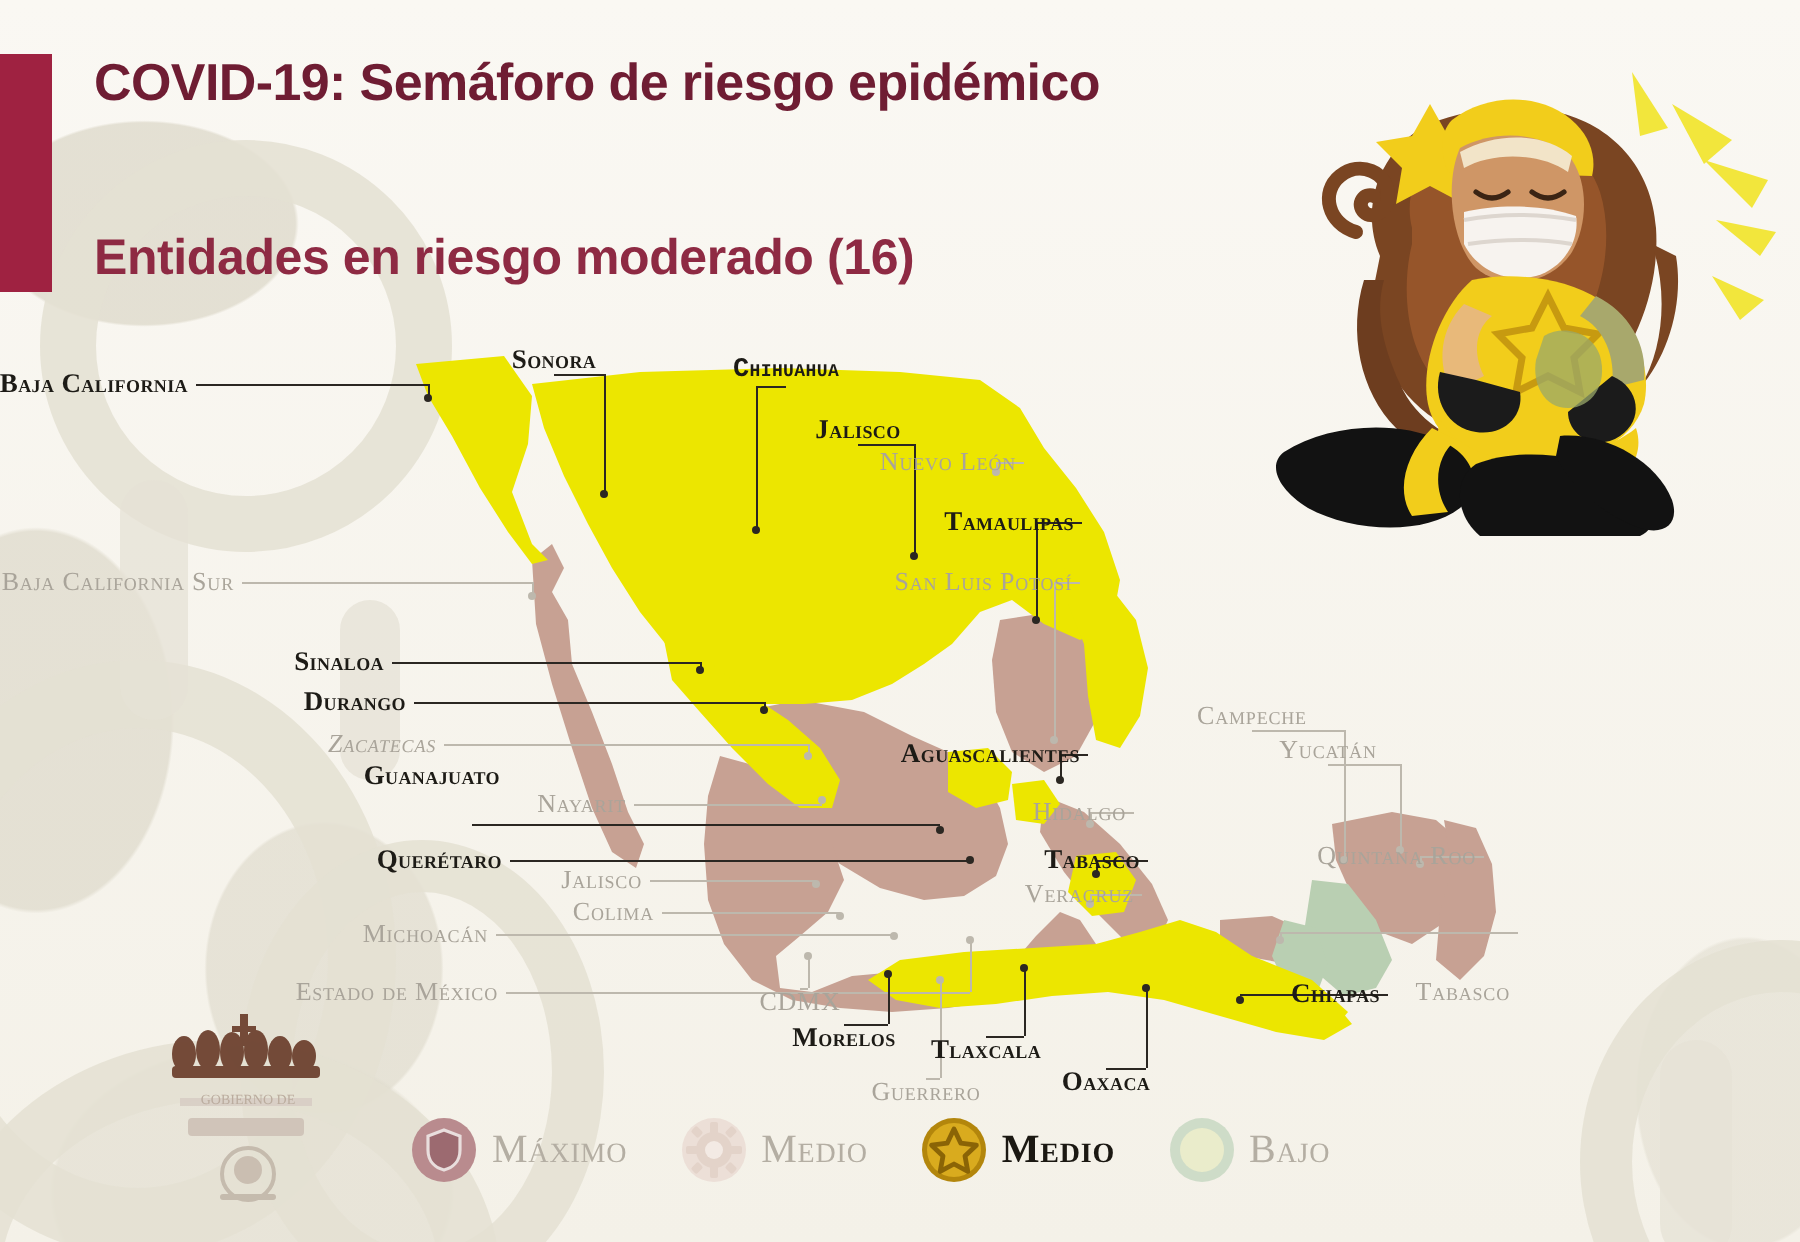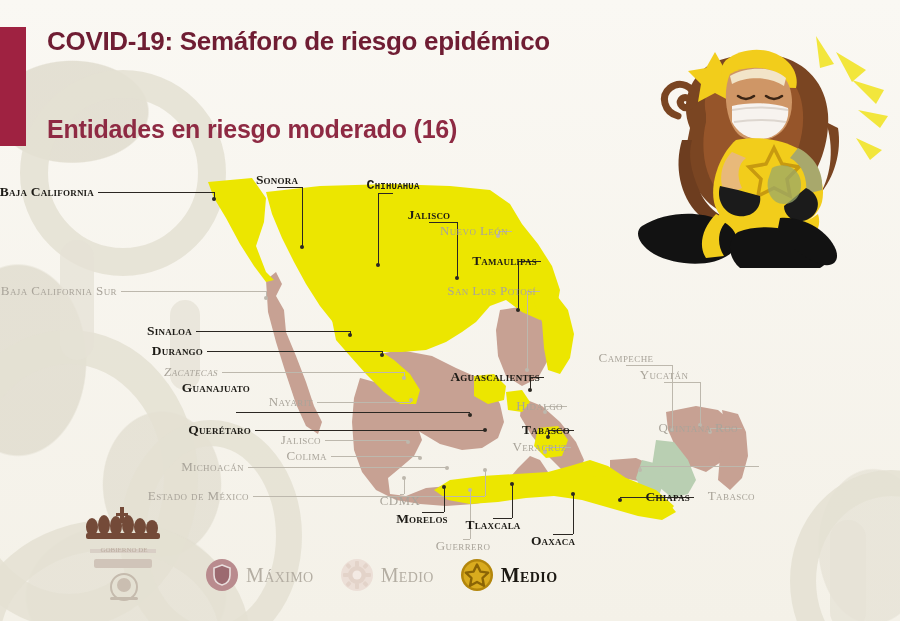--- a/index.html
+++ b/index.html
@@ -437,20 +437,29 @@
     <span class="legend-badge">
       <svg viewBox="0 0 34 34">
           <circle cx="17" cy="17" r="16" fill="#b3860c"></circle>
           <circle cx="17" cy="17" r="13.5" fill="#d9ab1e"></circle>
         <path d="M17 6.5 l3.4 7.1 l7.8 1 l-5.7 5.4 l1.4 7.7 l-6.9 -3.7 l-6.9 3.7 l1.4 -7.7 l-5.7 -5.4 l7.8 -1 Z" fill="none" stroke="#8a6406" stroke-width="2.4" stroke-linejoin="round"></path>
         </svg>
     </span>
     <span class="legend-text">Medio</span>
   </div>
 
+  <div class="legend-item inactive">
+    <span class="legend-badge">
+      <svg viewBox="0 0 34 34">
+          <circle cx="17" cy="17" r="16" fill="#cedcc8"></circle>
+          <circle cx="17" cy="17" r="11" fill="#eaeccb"></circle>
+        </svg>
+    </span>
+    <span class="legend-text">Bajo</span>
+  </div>
 </div>
 
 <div id="gov-logo">
   <svg viewBox="0 0 110 100">
     <g fill="#6e4230">
       <ellipse cx="20" cy="22" rx="6" ry="9"></ellipse>
         <ellipse cx="32" cy="20" rx="6" ry="10"></ellipse>
       <ellipse cx="44" cy="21" rx="6" ry="10"></ellipse>
         <ellipse cx="56" cy="20" rx="6" ry="10"></ellipse>
       <ellipse cx="68" cy="22" rx="6" ry="9"></ellipse>

